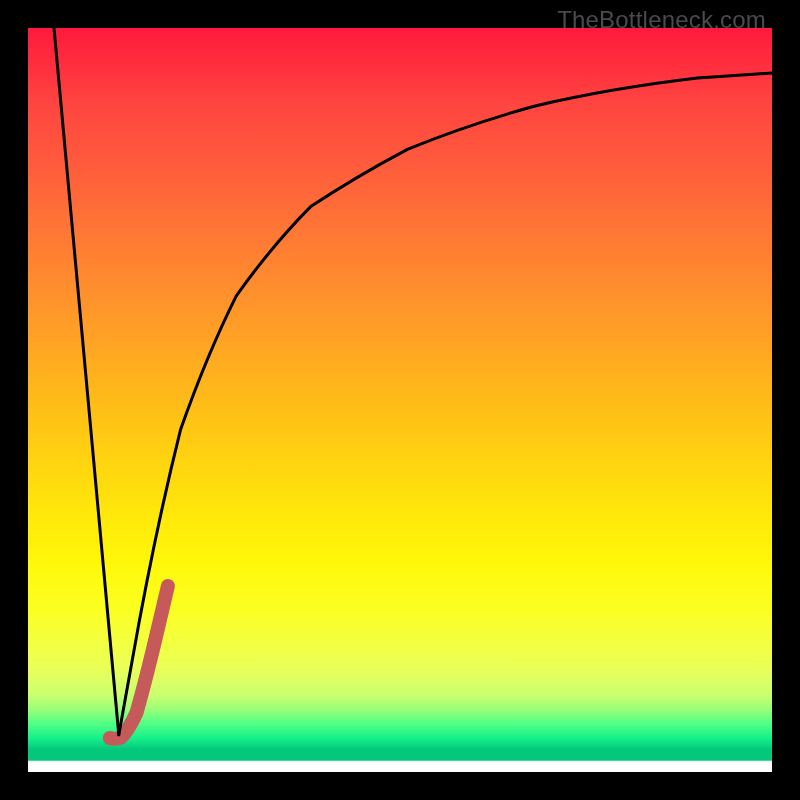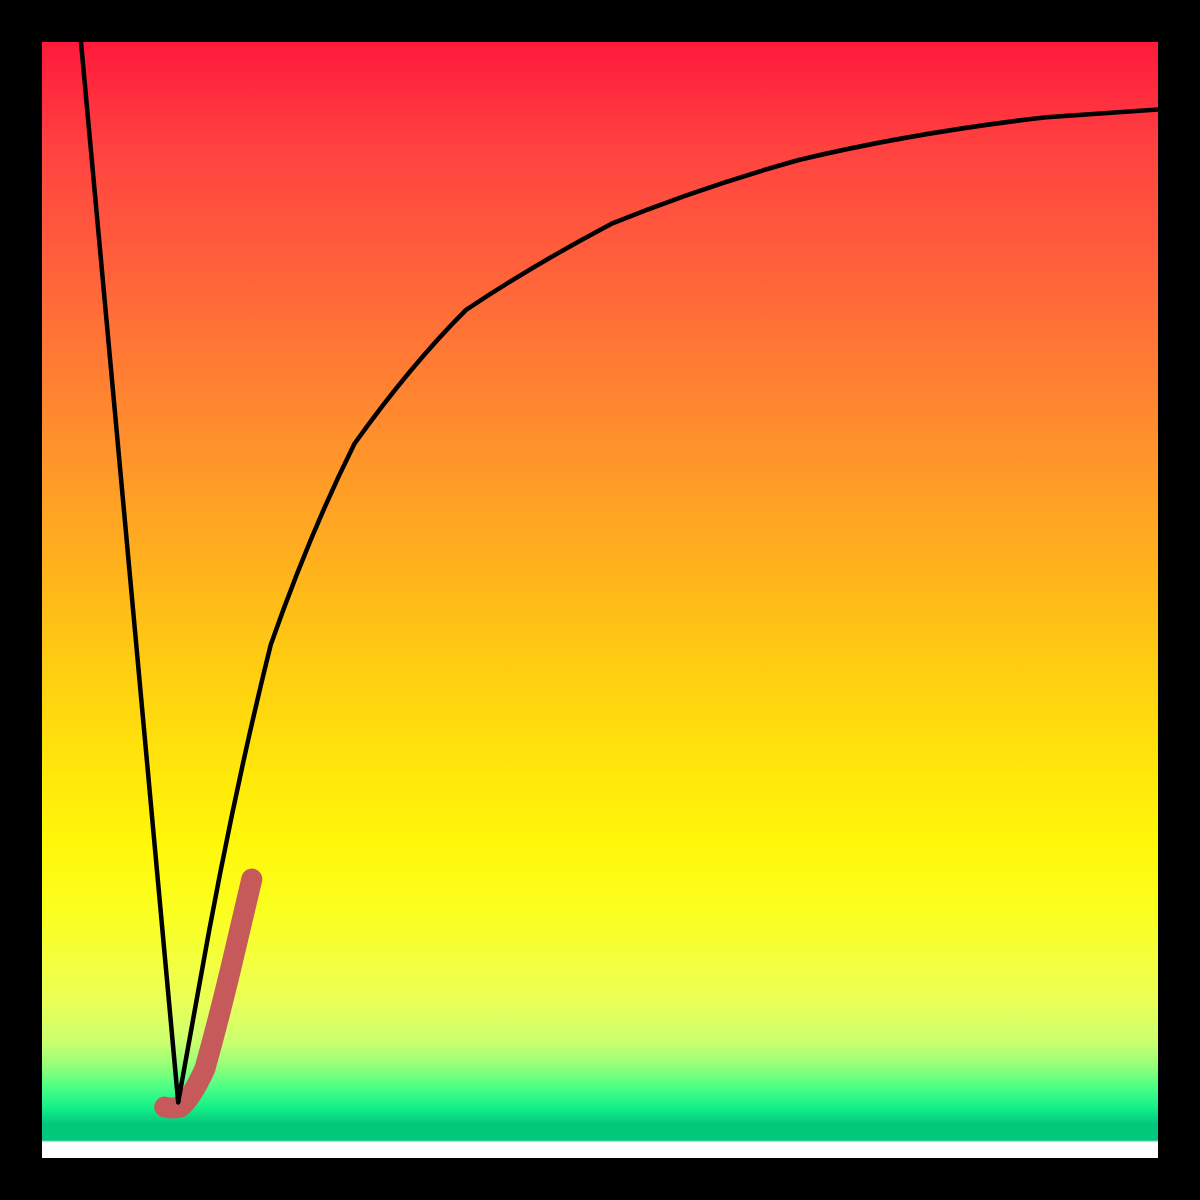--- a/index.html
+++ b/index.html
@@ -96,13 +96,14 @@
                Q 126.5,505.9 152.5,401.8
                Q 178.6,327.4 208.3,267.8
                Q 245.5,215.8 282.7,178.6
                Q 327.4,148.8 379.4,121.3
                Q 438.6,97.1 505.1,78.5
                Q 580.7,60.5 669.6,50.1
                L 744.0,45.0" fill="none" stroke="#000" stroke-width="3" stroke-linecap="round"></path>
     </svg>
   </div>
 
+  <div class="watermark">TheBottleneck.com</div>
 </div>
 
 </body></html>

